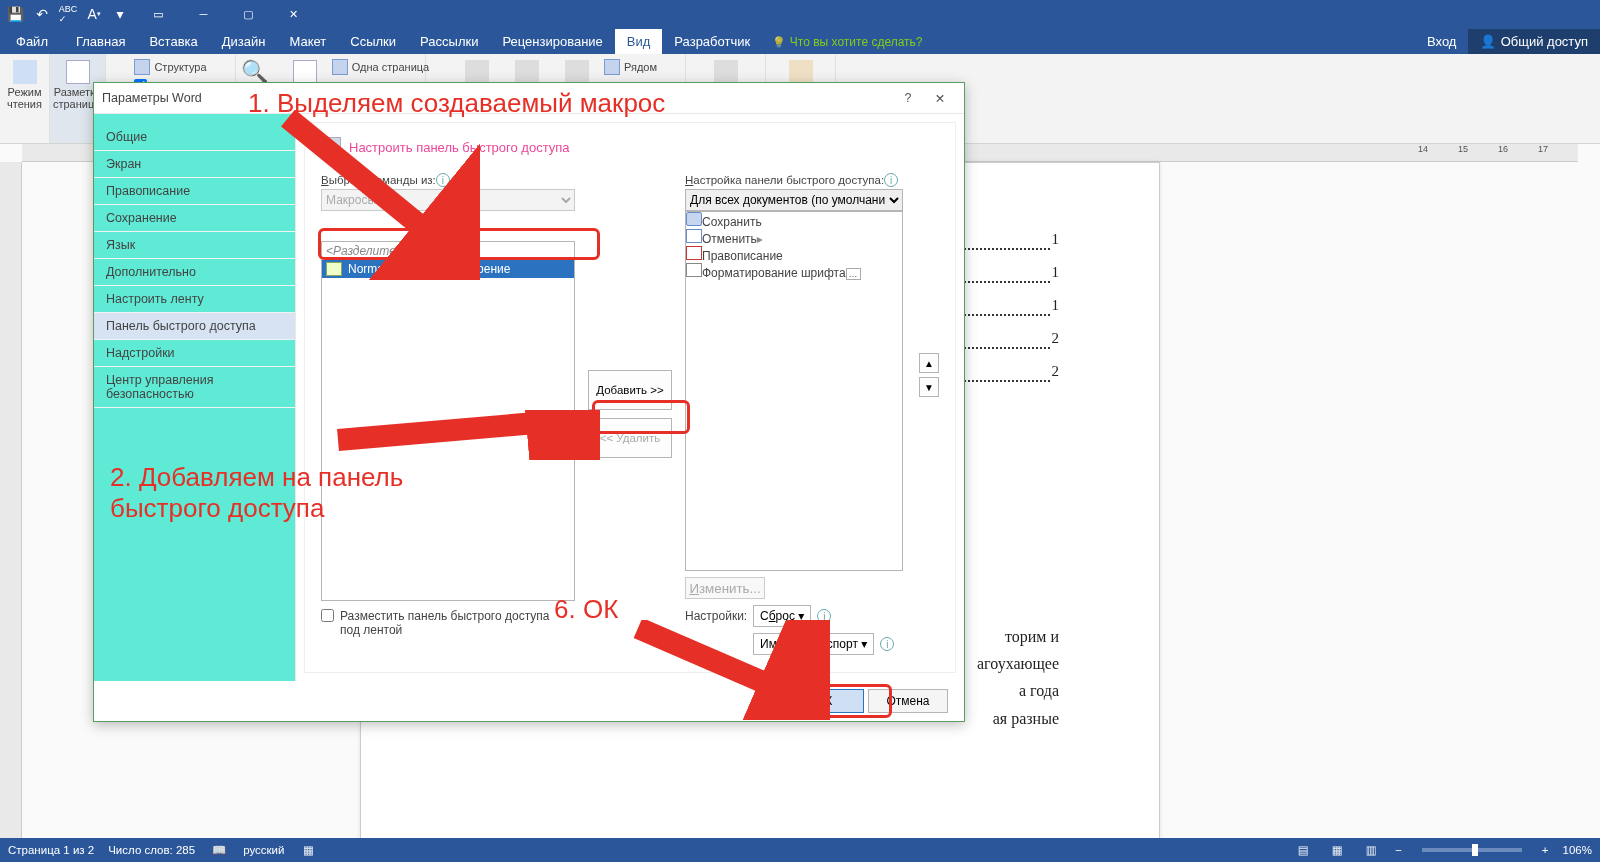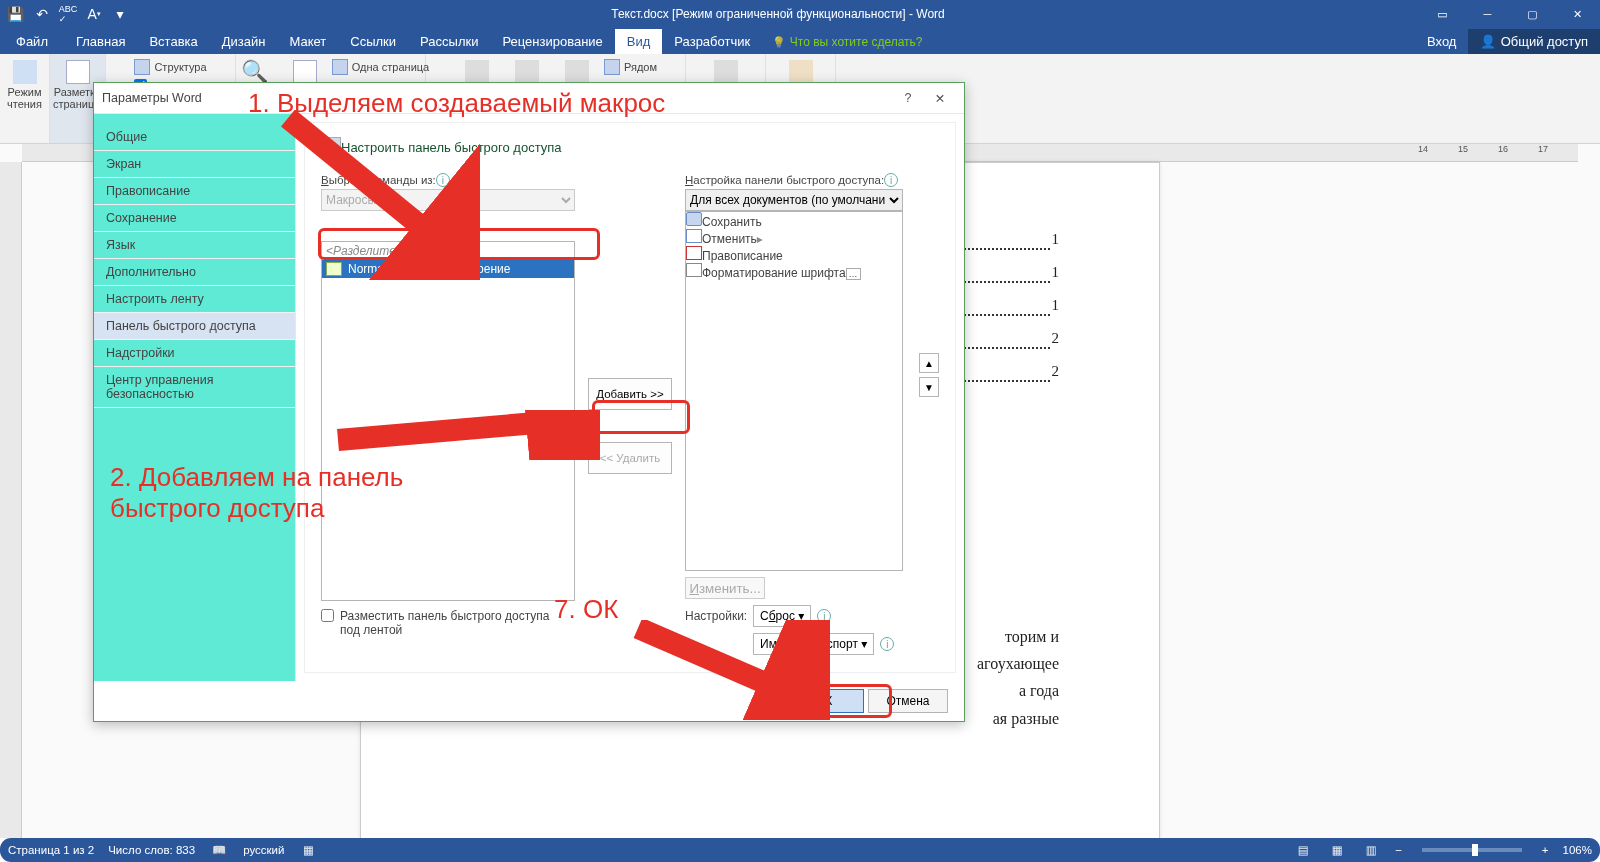--- a/index.html
+++ b/index.html
@@ -49,21 +49,21 @@
 .dialog { position: absolute; left: 93px; top: 82px; width: 872px; height: 640px; background: #fff; border: 1px solid #5a9e5e; box-shadow: 0 3px 12px rgba(0,0,0,.25); display: flex; flex-direction: column; }
 .dialog-title { height: 30px; display: flex; align-items: center; padding: 0 8px; font-size: 12.5px; color: #444; }
 .dialog-title .sp { flex: 1; }
 .dialog-title .dbtn { width: 32px; height: 24px; display: flex; align-items: center; justify-content: center; color: #555; }
 .dialog-body { flex: 1; display: flex; border-top: 1px solid #e8e8e8;}
 .dlg-nav { width: 207px; background: #5eead4; border-right: 1px solid #e8e8e8; padding-top: 10px;}
 .dlg-nav .nav-item { padding: 6px 12px; font-size: 12.5px; color: #444; cursor: pointer; border-bottom: 1px solid #f2f2f2;}
 .dlg-nav .nav-item.sel { background: #d7e3f3; }
 .dlg-main { flex: 1; position: relative; padding: 14px 16px; font-size: 12px; color: #444; background: #fff; border: 1px solid #eee; margin: 8px;}
 
-.dlg-header { display: flex; align-items: center; gap: 0; font-size: 13px; color: #14532d; margin-bottom: 16px;}
+.dlg-header { display: flex; align-items: center; gap: 8px; font-size: 13px; color: #ec4899; margin-bottom: 16px;}
 .dlg-header .hico { width: 20px; height: 20px; background: #d2d8e6; border: 1px solid #aab; }
 
 .two-cols { display: flex; gap: 10px; }
 .col { display: flex; flex-direction: column; }
 .col label.top { font-size: 11.5px; margin-bottom: 2px; }
 .col label.top u { text-decoration: underline; }
 select.w { width: 254px; height: 22px; font-size: 12px; border: 1px solid #b5b5b5; background: #eee; color: #888;}
 select.w2 { width: 218px; height: 22px; font-size: 12px; border: 1px solid #b5b5b5; }
 
 .listbox { border: 1px solid #b5b5b5; width: 254px; height: 360px; margin-top: 30px; overflow: hidden; position: relative;}
@@ -71,21 +71,21 @@
 .listbox .li.sep { color: #888; font-style: italic; }
 .listbox .li.sel { background: #2b72c0; color: #fff; }
 .li-ico { width: 16px; height: 14px; display: inline-block; }
 .li-ico.macro { background: #efc; border: 1px solid #8a5; }
 .li-ico.save { background: #c6d5f0; border: 1px solid #6a8cc7; border-radius: 2px;}
 .li-ico.undo { background: #fff; border: 1px solid #6a8cc7;}
 .li-ico.spell { background: #fff; border: 1px solid #c33;}
 
 .listbox2 { border: 1px solid #b5b5b5; width: 218px; height: 360px; overflow: hidden;}
 .mid-btns { display: flex; flex-direction: column; justify-content: center; gap: 8px; width: 90px; align-items: center;}
-.mid-btns button { width: 84px; height: 32px; font-size: 11.5px; border: 1px solid #b5b5b5; background: #fdfdfd; margin-top: 24px; }
+.mid-btns button { width: 84px; height: 40px; font-size: 11.5px; border: 1px solid #b5b5b5; background: #fdfdfd; }
 .mid-btns button:disabled { color: #aaa; }
 .arrow-btns { display: flex; flex-direction: column; gap: 4px; margin-top: 180px; margin-left: 6px;}
 .arrow-btns button { width: 20px; height: 20px; font-size: 10px; border: 1px solid #b5b5b5; background: #fdfdfd;}
 
 .below-chk { display: flex; align-items: flex-start; gap: 6px; margin-top: 8px; font-size: 12px; width: 240px;}
 .below-row { display: flex; align-items: center; gap: 6px; font-size: 12px; margin-top: 6px;}
 .below-row .lbl { width: 62px; }
 .below-row button, .below-row select { height: 22px; font-size: 12px; border: 1px solid #b5b5b5; background: #fff; padding: 0 6px;}
 .info-ico { width: 14px; height: 14px; border-radius: 50%; border: 1px solid #6aa; color: #6aa; font-size: 10px; display: inline-flex; align-items: center; justify-content: center;}
 
@@ -98,40 +98,39 @@
 .ann.t1 { left: 248px; top: 88px; font-size: 26px; }
 .ann.t2 { left: 110px; top: 462px; font-size: 26px; line-height: 1.2;}
 .ann.t3 { left: 554px; top: 594px; font-size: 26px; }
 .red-box { position: absolute; border: 3px solid #e63027; border-radius: 6px; pointer-events: none;}
 .rb1 { left: 318px; top: 228px; width: 282px; height: 32px; }
 .rb2 { left: 592px; top: 400px; width: 98px; height: 34px; }
 .rb3 { left: 802px; top: 684px; width: 90px; height: 34px; }
 svg.arrow { position: absolute; pointer-events: none;}
 
 
-.statusbar { position: absolute; bottom: 0; left: 0; right: 0; height: 24px; background: #2b579a; color: #fff; display: flex; align-items: center; font-size: 11.5px; padding: 0 8px; gap: 14px; border-radius: 11px;}
+.statusbar { position: absolute; bottom: 0; left: 0; right: 0; height: 24px; background: #2b579a; color: #fff; display: flex; align-items: center; font-size: 11.5px; padding: 0 8px; gap: 14px;}
 .statusbar .sp { flex: 1; }
 .statusbar .sico { width: 20px; height: 16px; display: inline-flex; align-items: center; justify-content: center; opacity: .9;}
 .zoom-slider { width: 100px; height: 4px; background: #6b8bbd; position: relative; margin: 0 6px;}
 .zoom-slider::after { content:''; position: absolute; left: 50%; top: -4px; width: 6px; height: 12px; background: #fff;}
 </style>
 </head>
 <body>
 
 <div class="titlebar">
   <div class="qat">
     <div class="qat-btn">💾</div>
     <div class="qat-btn">↶</div>
     <div class="qat-btn">
         <span style="font-size:9px">ABC<br>✓</span>
       </div>
     <div class="qat-btn">A<span style="font-size:7px">▾</span></div>
     <div class="qat-btn">▾</div>
   </div>
-  <div class="title-center">Текст.docx [Режим ограниченной функциональности] - Word</div>
   <div class="winctrl">
     <div>▭</div>
     <div>─</div>
     <div>▢</div>
     <div>✕</div>
   </div>
 </div>
 
 <div class="ribbon-tabs">
   <div class="tab file">Файл</div>
@@ -350,21 +349,21 @@
     </div>
   </div>
   <div class="dlg-footer">
     <button class="primary">ОК</button>
     <button>Отмена</button>
   </div>
 </div>
 
 <div class="ann t1">1. Выделяем создаваемый макрос</div>
 <div class="ann t2"><span>2. Добавляем на панель</span><br><span>быстрого доступа</span></div>
-<div class="ann t3">7. ОК</div>
+<div class="ann t3">6. ОК</div>
 <div class="red-box rb1"></div>
 <div class="red-box rb2"></div>
 <div class="red-box rb3"></div>
 <svg class="arrow" style="left:280px;top:110px" width="200" height="170">
   <defs>
       <marker id="ah1" markerWidth="12" markerHeight="12" refX="2" refY="5" orient="auto">
         <path d="M0,0 L0,10 L12,5 z" fill="#e63027"></path>
       </marker>
     </defs>
   <line x1="8" y1="8" x2="170" y2="140" stroke="#e63027" stroke-width="22" marker-end="url(#ah1)"></line>
@@ -381,21 +380,21 @@
   <defs>
       <marker id="ah3" markerWidth="12" markerHeight="12" refX="2" refY="5" orient="auto">
         <path d="M0,0 L0,10 L12,5 z" fill="#e63027"></path>
       </marker>
     </defs>
   <line x1="8" y1="8" x2="170" y2="78" stroke="#e63027" stroke-width="22" marker-end="url(#ah3)"></line>
 </svg>
 
 <div class="statusbar">
   <span>Страница 1 из 2</span>
-  <span>Число слов: 833</span>
+  <span>Число слов: 285</span>
   <span class="sico">📖</span>
   <span>русский</span>
   <span class="sico">▦</span>
   <span class="sp"></span>
   <span class="sico">▤</span>
   <span class="sico">▦</span>
   <span class="sico">▥</span>
   <span>−</span>
   <div class="zoom-slider"></div>
   <span>+</span>

